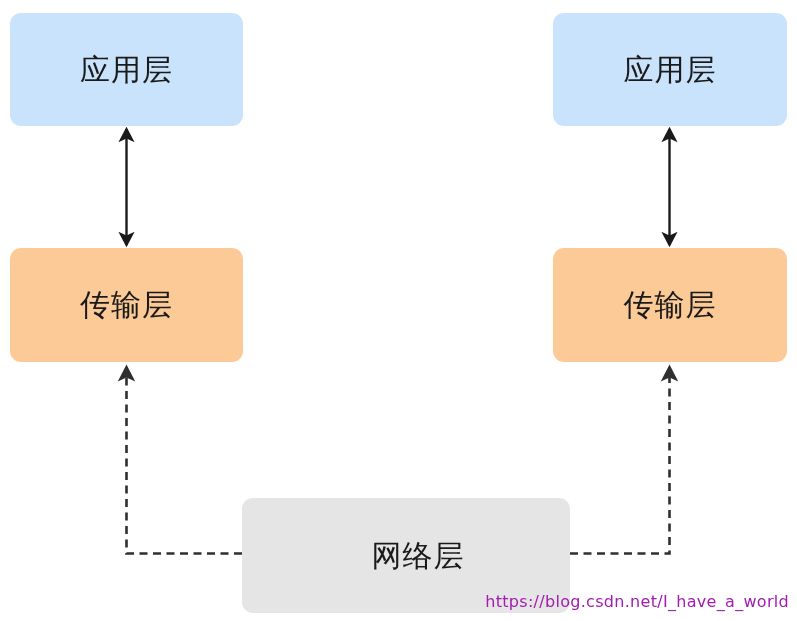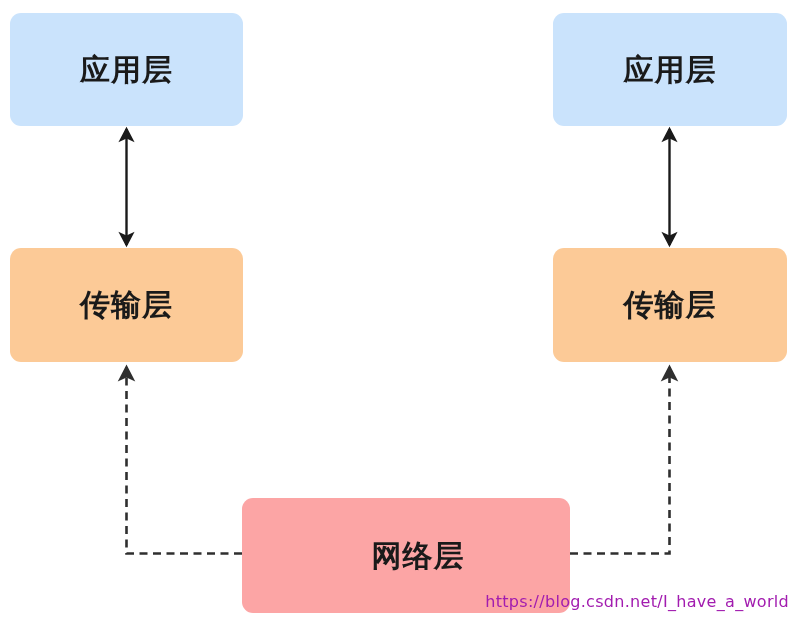--- a/index.html
+++ b/index.html
@@ -32,30 +32,29 @@
     border-radius: 11px;
     display: flex;
     align-items: center;
     justify-content: center;
     color: #1a1a1a;
     font-size: 30px;
     line-height: 1;
     letter-spacing: 1px;
     white-space: nowrap;
     user-select: none;
-    font-weight: bold;
   }
   .node-label {
     display: block;
   }
   #node-app-left   { left: 10px;  top: 13px;  width: 233px; height: 113px; background: #cae3fc; }
   #node-app-right  { left: 553px; top: 13px;  width: 234px; height: 113px; background: #cae3fc; }
   #node-tr-left    { left: 10px;  top: 248px; width: 233px; height: 114px; background: #fcca97; }
   #node-tr-right   { left: 553px; top: 248px; width: 234px; height: 114px; background: #fcca97; }
-  #node-network    { left: 242px; top: 498px; width: 328px; height: 115px; background: #fca5a5; padding-left: 24px; }
+  #node-network    { left: 242px; top: 498px; width: 328px; height: 115px; background: #e5e5e5; padding-left: 24px; }
 
   #watermark {
     position: absolute;
     right: 8px;
     top: 592px;
     font-size: 16px;
     color: #a21caf;
     letter-spacing: 0.3px;
     white-space: nowrap;
     user-select: none;

